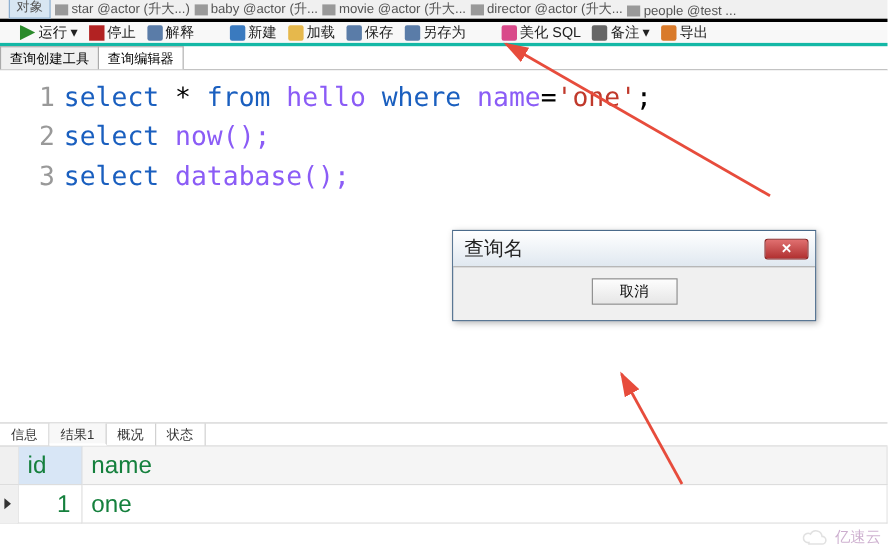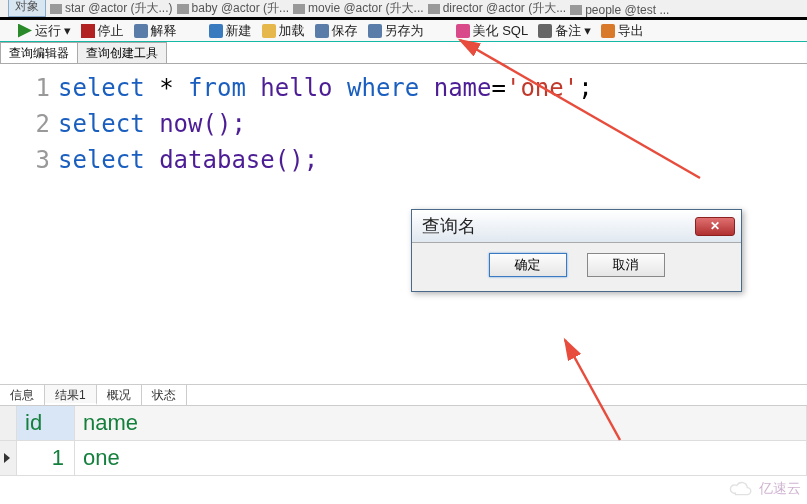--- a/index.html
+++ b/index.html
@@ -28,21 +28,21 @@
     .top-tabs .tab-item { display: flex; align-items: center; gap: 3px; white-space: nowrap; }
     .top-tabs .active-tab { background: #d8e6f2; padding: 1px 6px; border: 1px solid #88aacd; }
     .top-tabs .icon-box { width: 12px; height: 10px; background: #999; display: inline-block; }
 
     
     .toolbar {
       display: flex;
       align-items: center;
       height: 22px;
       background: #f8f8f8;
-      border-bottom: 1px solid #14b8a6;
+      border-bottom: 3px solid #14b8a6;
       font-size: 13px;
       color: #222;
       padding-left: 18px;
       gap: 10px;
       overflow: hidden;
     }
     .toolbar .tb-item { display: flex; align-items: center; gap: 3px; white-space: nowrap; cursor: pointer; }
     .tb-icon { width: 14px; height: 14px; display: inline-block; }
     .ic-run { background: #2a8a2a; clip-path: polygon(0 0, 100% 50%, 0 100%); }
     .ic-stop { background: #b22222; }
@@ -89,21 +89,21 @@
       line-height: 36px;
     }
     .code {
       padding-top: 6px;
       font-family: Consolas, "Microsoft YaHei", monospace;
       font-size: 24px;
       line-height: 36px;
     }
     .kw { color: #1a5fbf; }
     .star { color: #000; }
-    .ident { color: #4c1d95; }
+    .ident { color: #8b5cf6; }
     .str { color: #c0392b; }
     .punct { color: #000; }
 
     
     .dialog {
       position: absolute;
       left: 411px;
       top: 209px;
       width: 331px;
       border: 1px solid #4a6a8a;
@@ -276,22 +276,22 @@
       <span>美化 SQL</span>
     </span>
   <span class="tb-item"><span class="tb-icon ic-note"></span><span>备注</span> ▾</span>
   <span class="tb-item">
       <span class="tb-icon ic-export"></span>
       <span>导出</span>
     </span>
 </div>
 
 <div class="editor-tabs">
+  <div class="etab">查询创建工具</div>
   <div class="etab active">查询编辑器</div>
-  <div class="etab">查询创建工具</div>
 </div>
 
 <div class="editor">
   <div class="gutter">
     <div>1</div>
     <div>2</div>
     <div>3</div>
   </div>
   <div class="code">
     <div>
@@ -331,21 +331,20 @@
     </tr>
   </tbody>
 </table>
 
 <div class="dialog">
   <div class="dialog-titlebar">
     <span class="dialog-title">查询名</span>
     <span class="dialog-close">✕</span>
   </div>
   <div class="dialog-buttons">
-    <button class="dialog-btn primary">确定</button>
     <button class="dialog-btn">取消</button>
   </div>
 </div>
 
 <svg class="arrow" style="left:0;top:0;width:807px;height:504px">
   <defs>
     <marker id="ah" markerWidth="10" markerHeight="10" refX="8" refY="3" orient="auto">
       <path d="M0,0 L9,3 L0,6 Z" fill="#e74c3c"></path>
     </marker>
   </defs>

